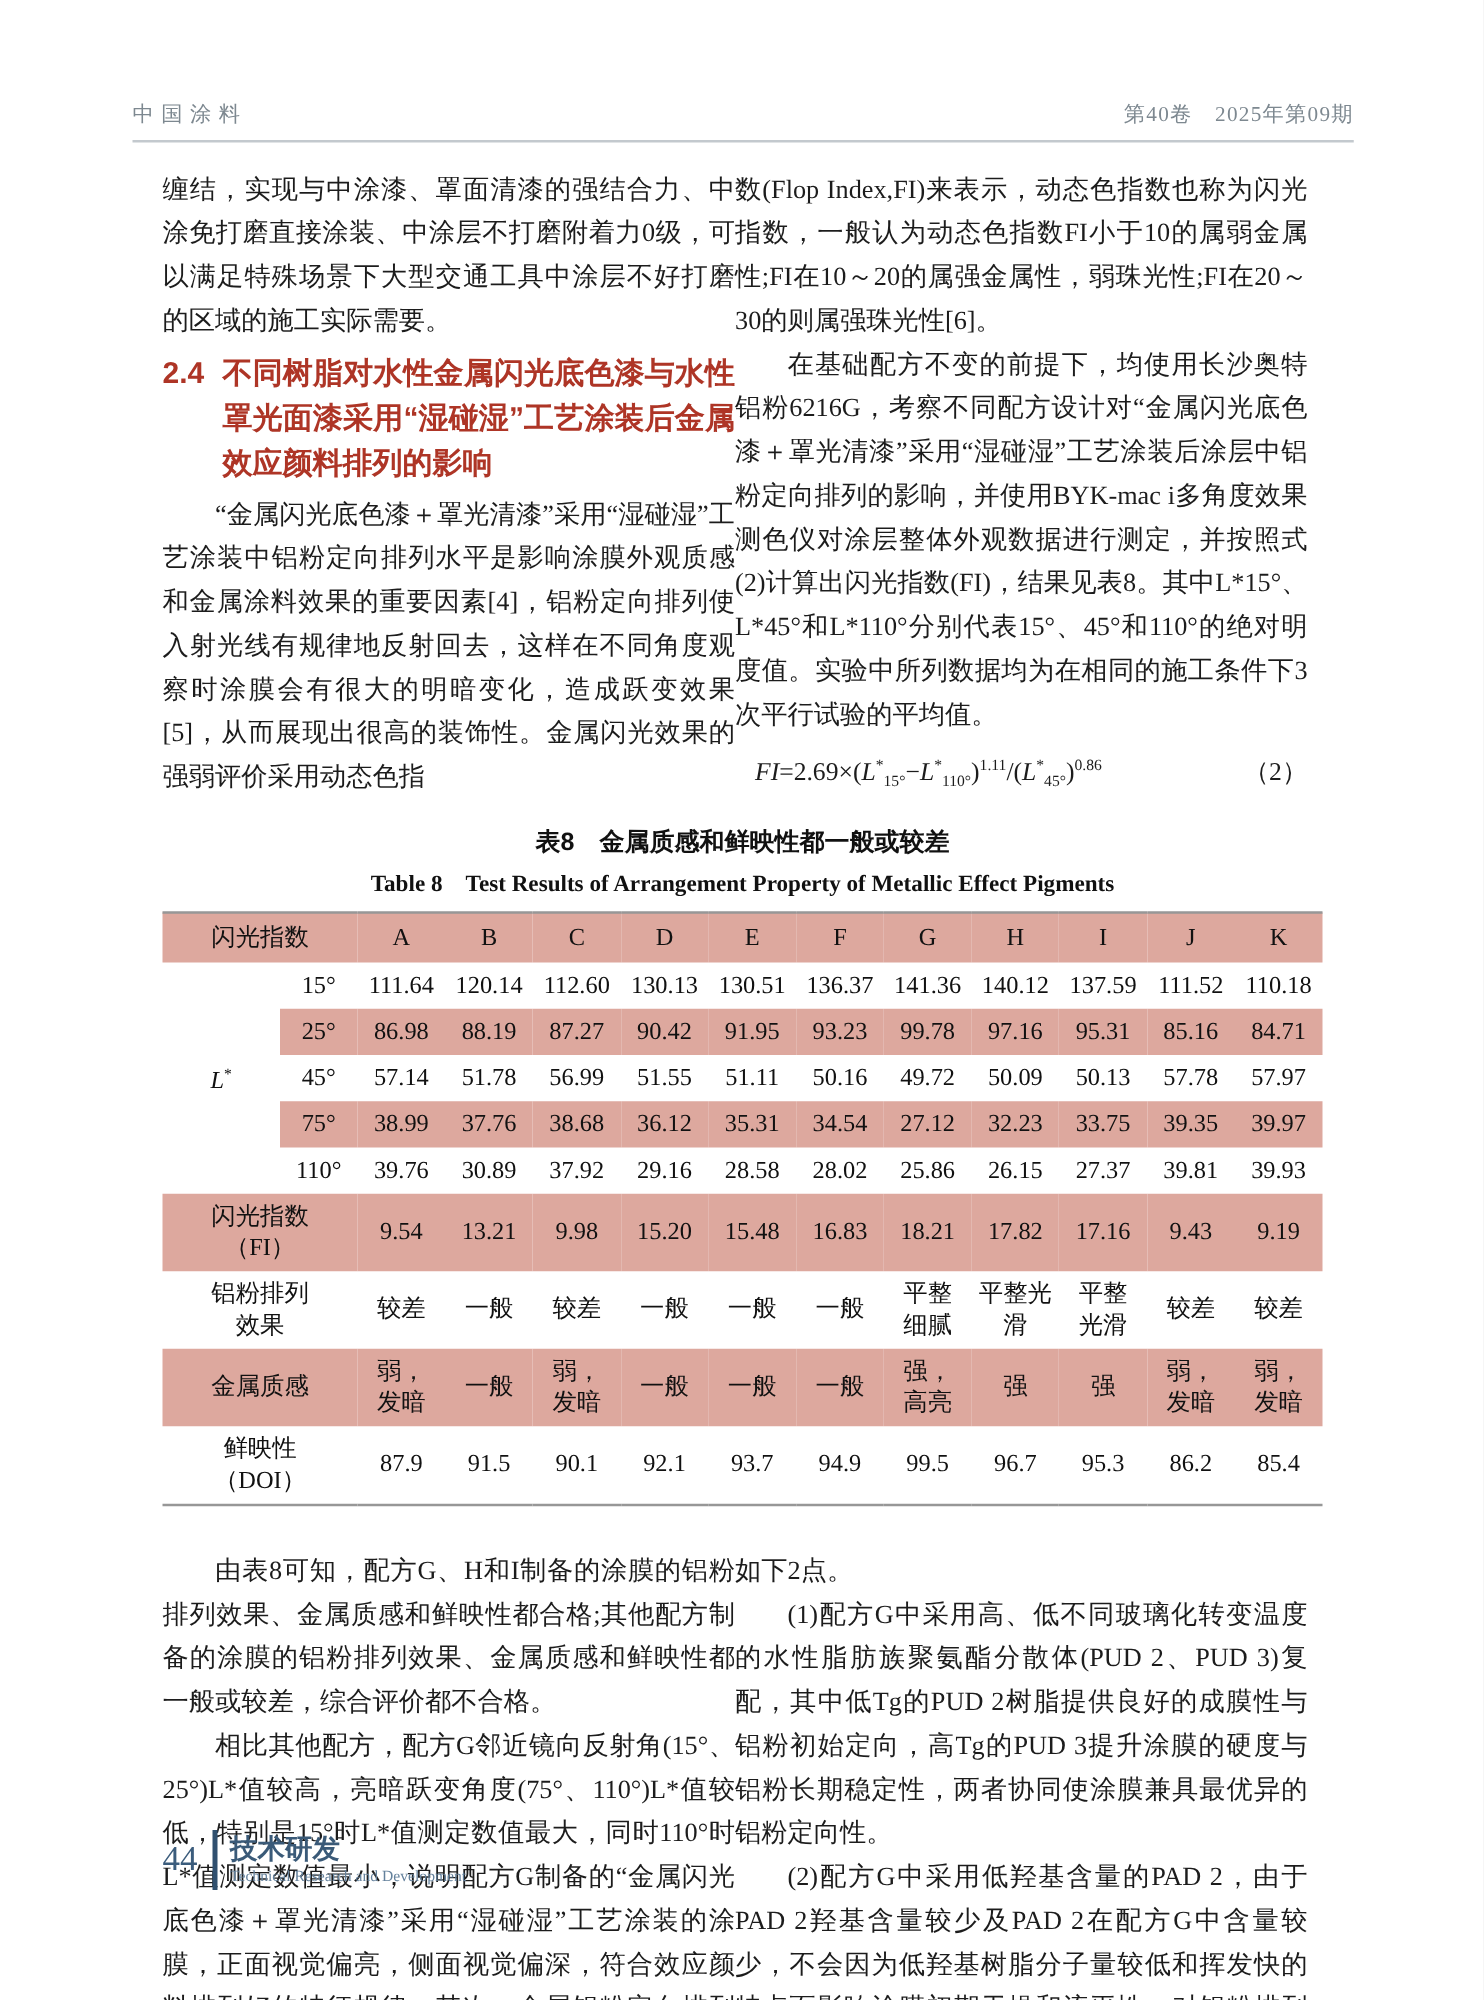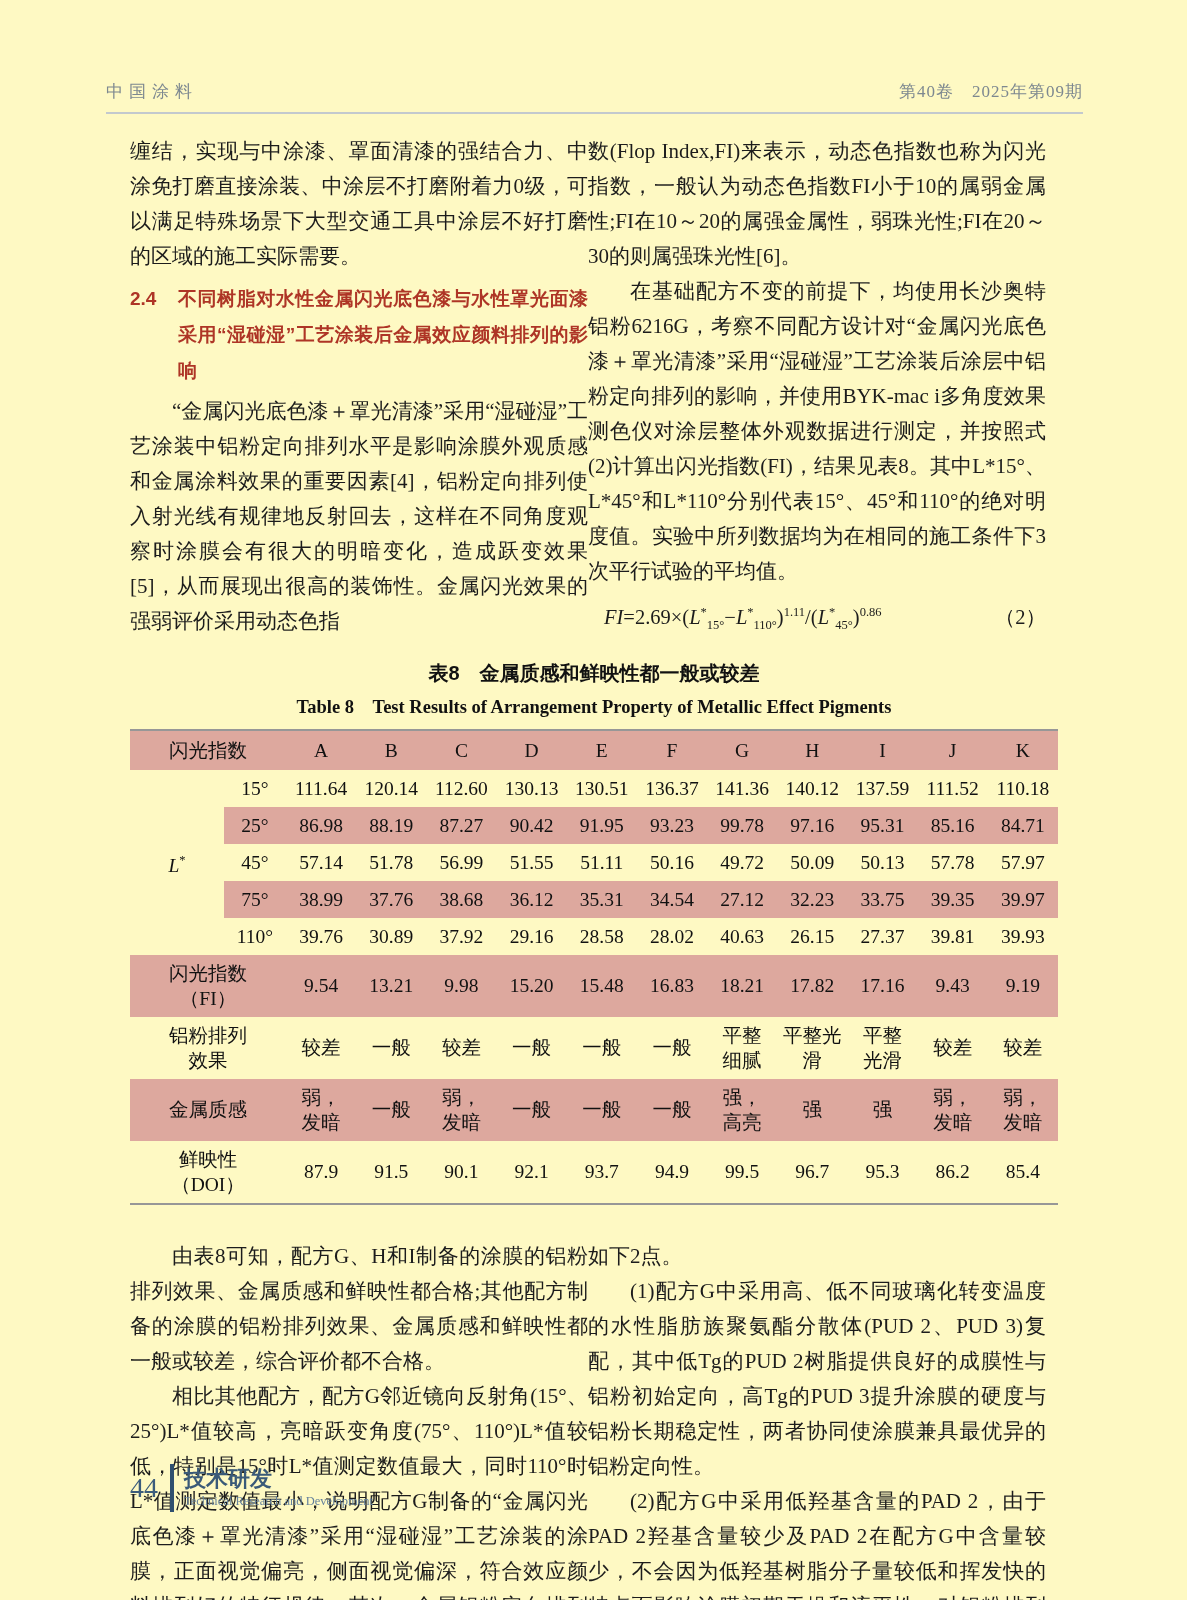--- a/index.html
+++ b/index.html
@@ -1,31 +1,31 @@
 <!DOCTYPE html>
 <html><head>
 <meta charset="utf-8">
 <style>
   html,body{margin:0;padding:0;background:#e9e9e9;}
-  .page{position:relative;width:1187px;height:1600px;background:#fef9c3;margin:0 auto;
+  .page{position:relative;width:1187px;height:1600px;background:#ffffff;margin:0 auto;
         font-family:"Liberation Serif",serif;color:#1c1c1c;overflow:hidden;}
   
   .hdr{margin:0 104px 0 106px;padding-top:80px;padding-bottom:9px;display:flex;
        justify-content:space-between;align-items:flex-end;font-size:17px;color:#7d8890;
        border-bottom:2px solid #c3c9ce;}
   .hdr .jname{letter-spacing:6px;}
   .hdr .issue{letter-spacing:1px;}
   
   .content{margin:20px 129px 0 130px;}
   .cols{display:flex;gap:0;}
   .col{width:458px;flex:none;}
   p.t{margin:0;font-size:21px;line-height:35px;text-align:justify;}
   p.ind{text-indent:2em;}
   .h-red{display:flex;color:#ae3526;font-family:"Liberation Sans",sans-serif;
-         font-weight:bold;font-size:19px;line-height:36px;margin:7px 0 5px 0;}
+         font-weight:bold;font-size:24px;line-height:36px;margin:7px 0 5px 0;}
   .h-num{width:48px;flex:none;}
   .h-title{flex:1;text-align:justify;}
   .it{font-style:italic;}
   sup{font-size:12.5px;}
   sub{font-size:12.5px;}
   
   .formula{display:flex;justify-content:space-between;align-items:baseline;
            margin:6px 0 0 16px;font-size:20.5px;line-height:34px;}
   .f-tag{padding-left:8px;}
   
@@ -165,21 +165,21 @@
           <td class="pk">39.97</td>
         </tr>
         <tr>
           <td class="ang">110°</td>
           <td>39.76</td>
           <td>30.89</td>
           <td>37.92</td>
           <td>29.16</td>
           <td>28.58</td>
           <td>28.02</td>
-          <td>40.63</td>
+          <td>25.86</td>
           <td>26.15</td>
           <td>27.37</td>
           <td>39.81</td>
           <td>39.93</td>
         </tr>
         <tr>
           <td class="lab pk" colspan="2">闪光指数
 （FI）</td>
           <td class="pk">9.54</td>
           <td class="pk">13.21</td>

